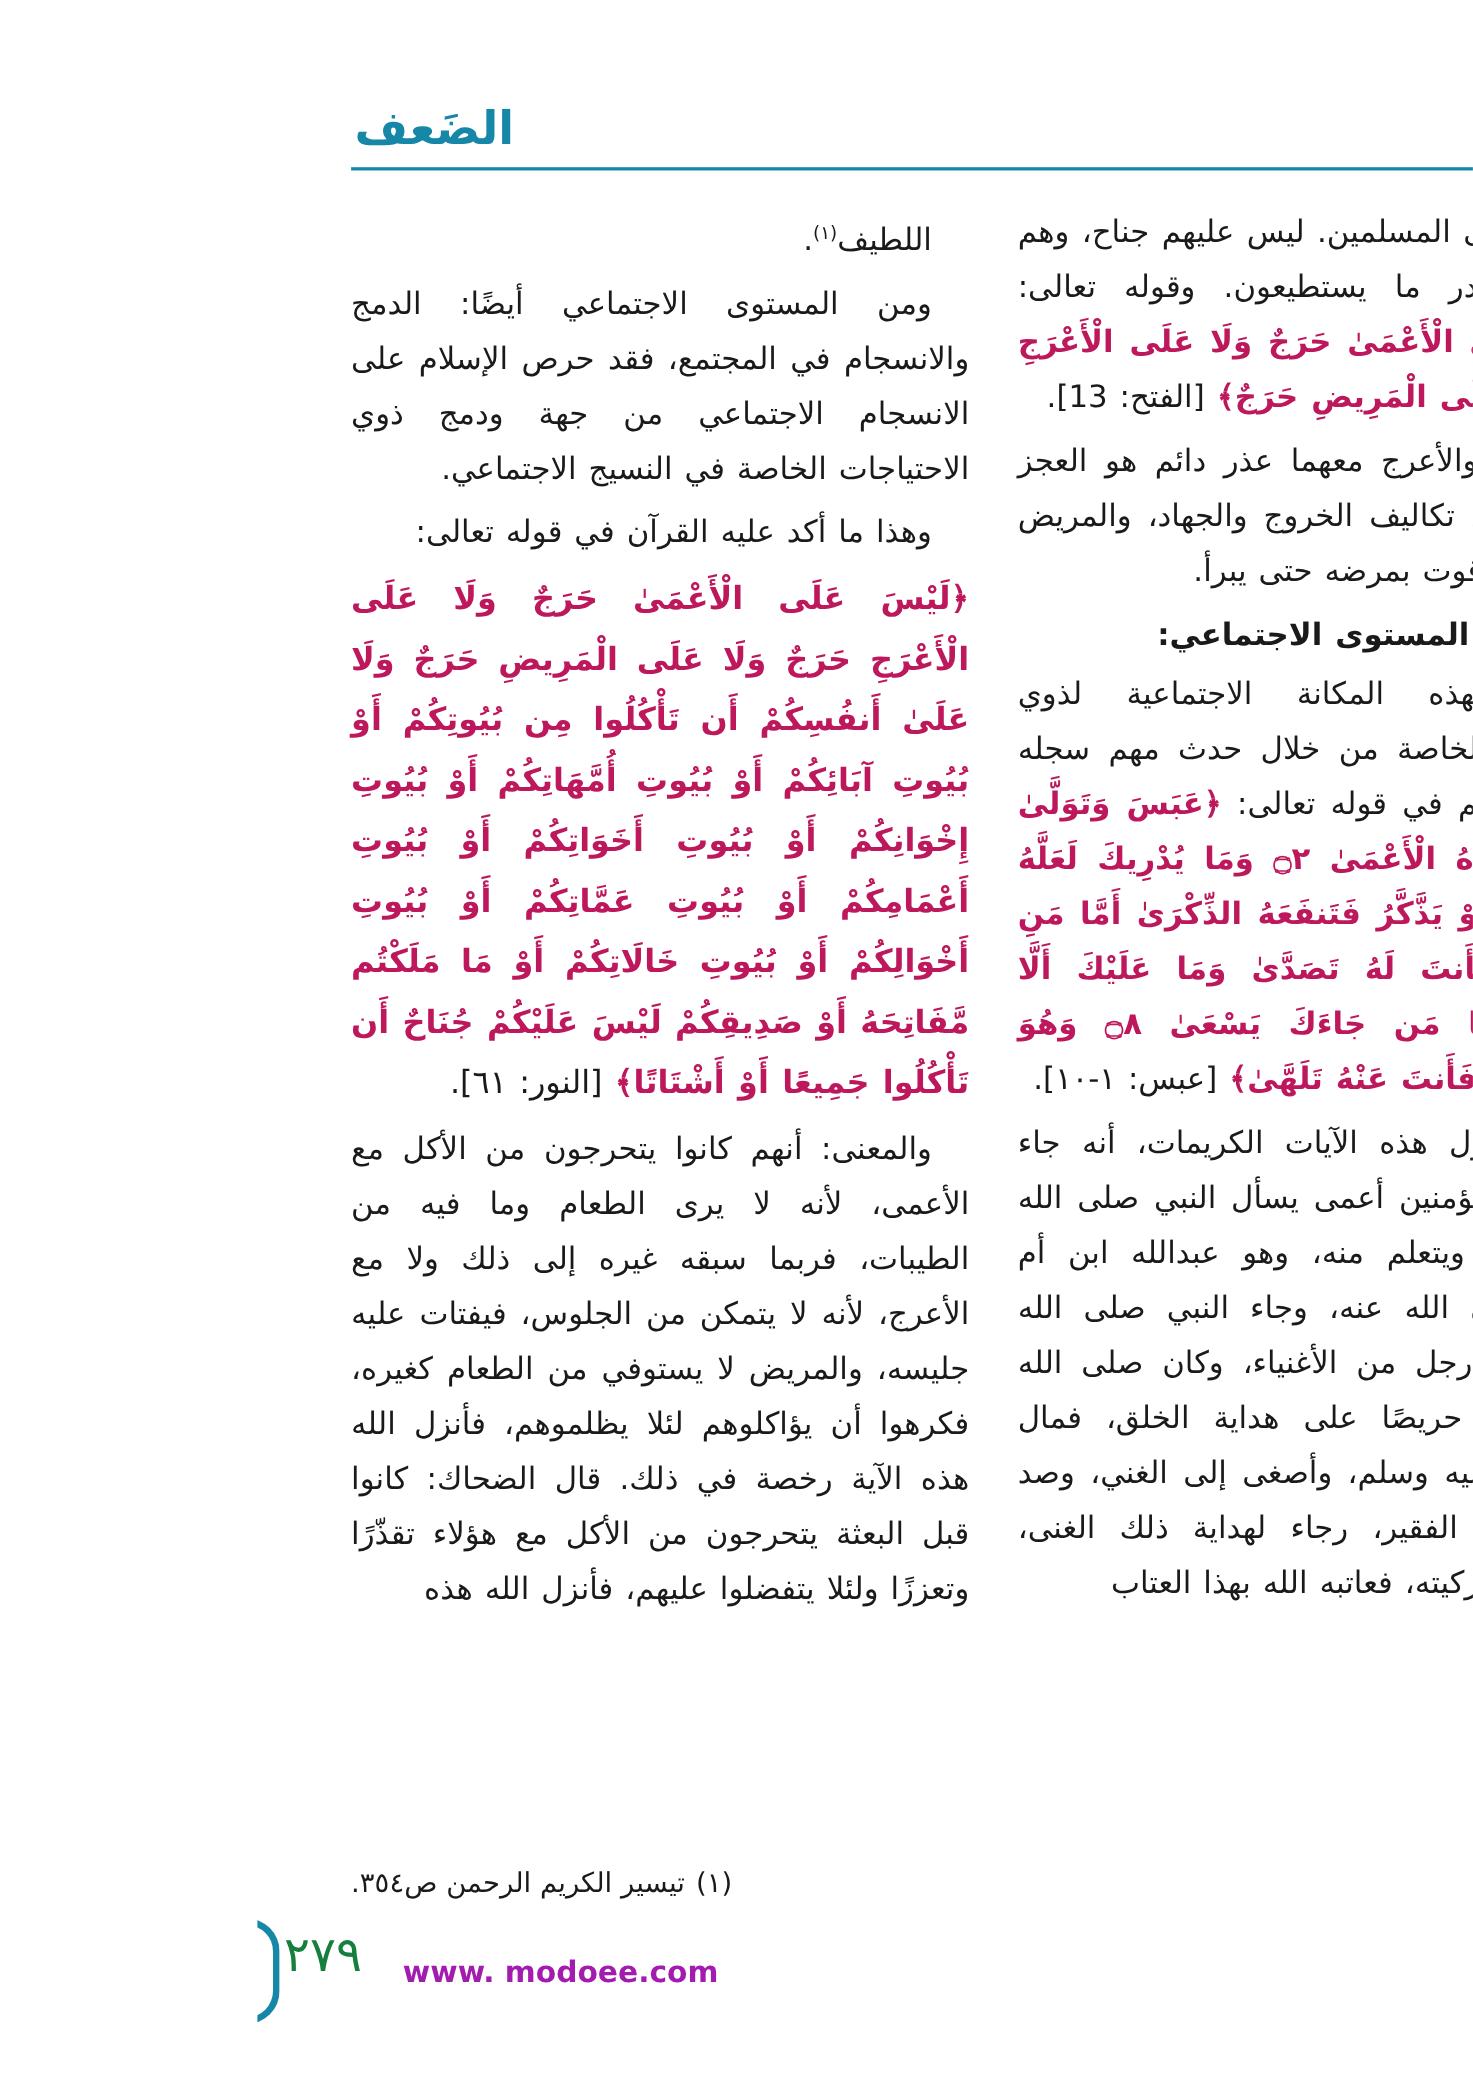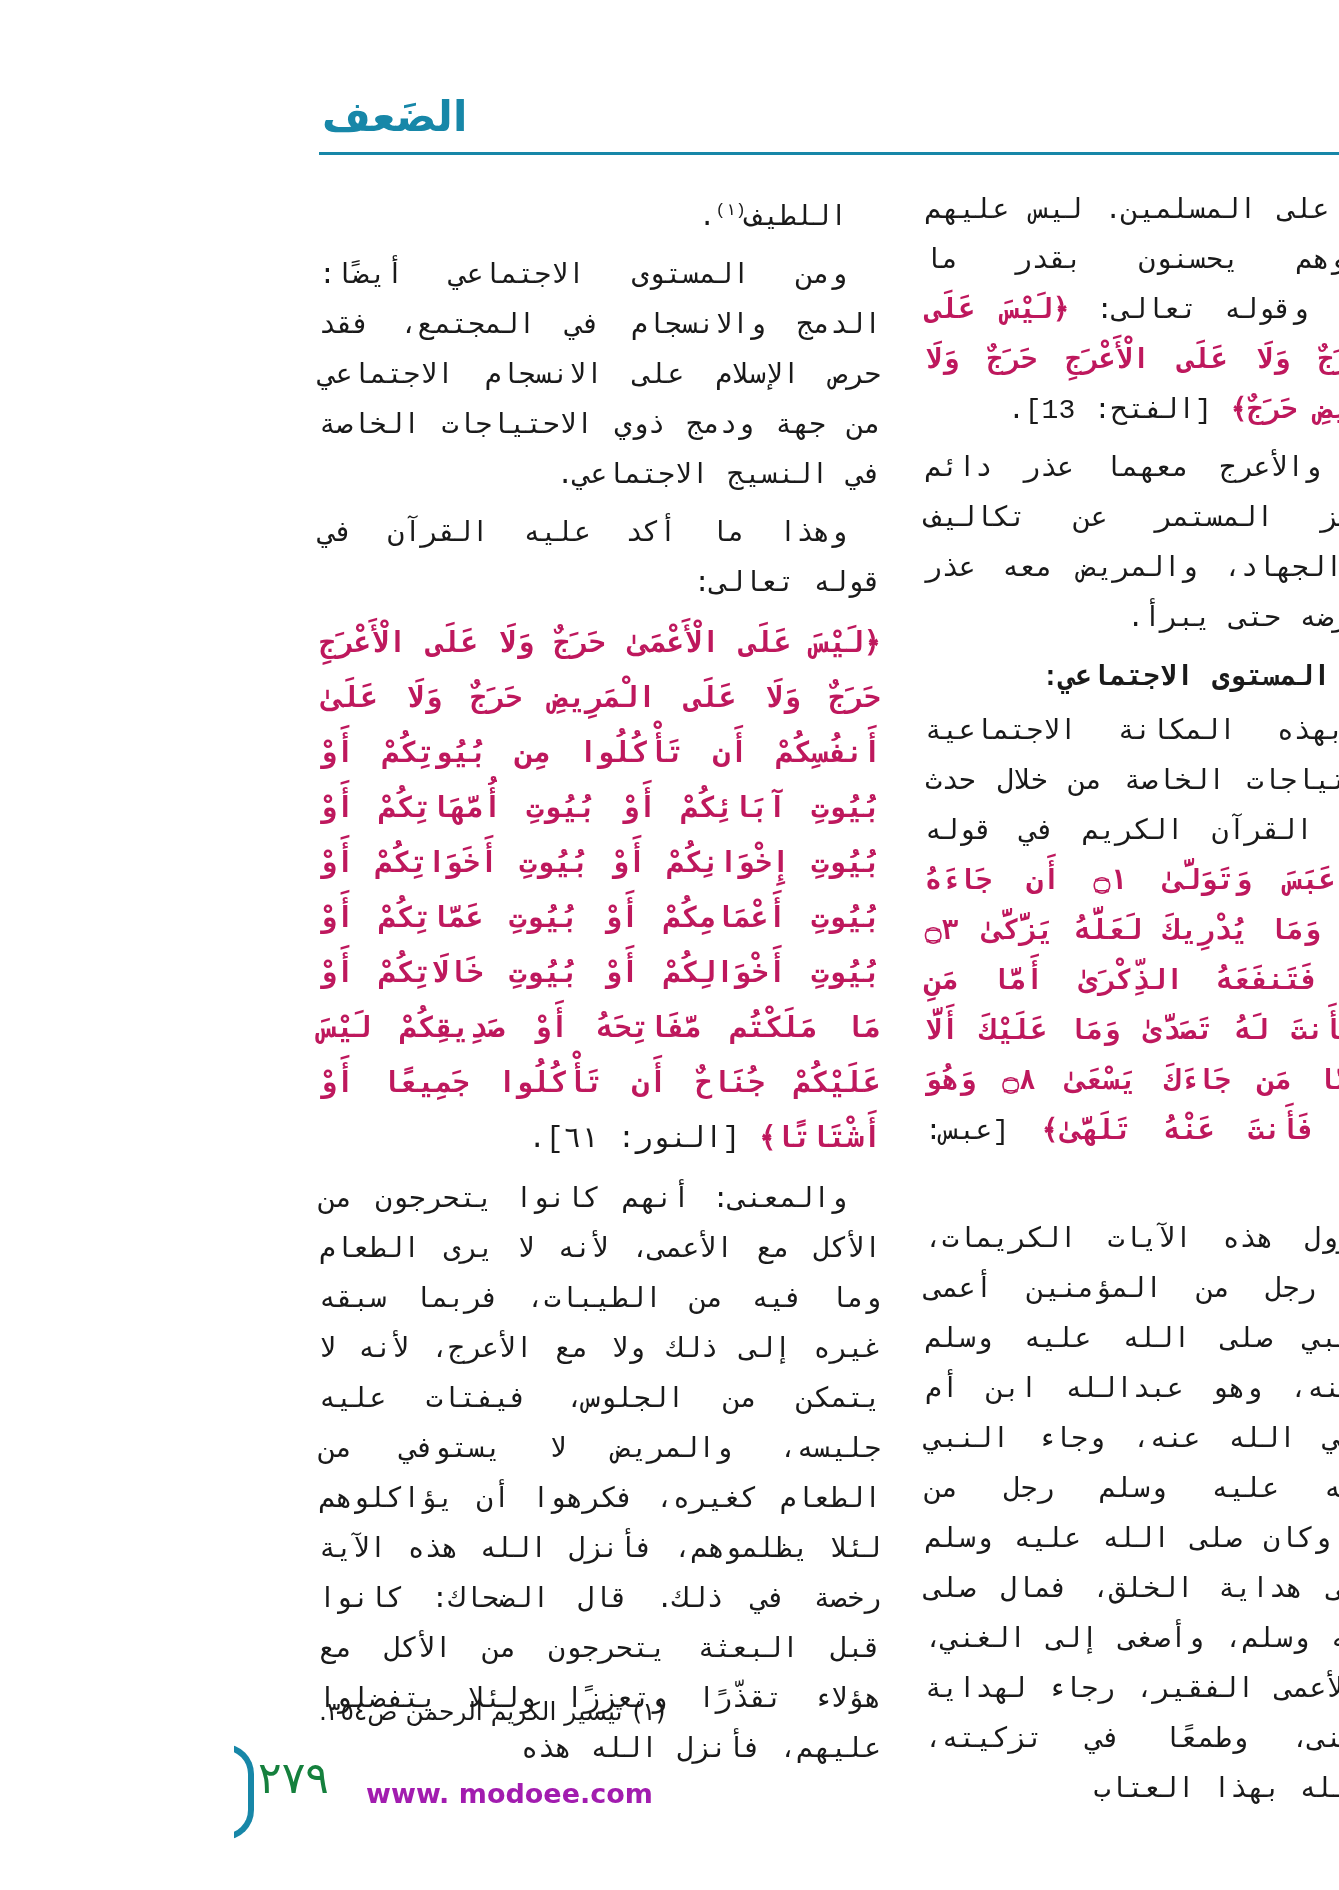--- a/index.html
+++ b/index.html
@@ -35,21 +35,21 @@
   }
   .columns {
     position: absolute;
     top: 186px;
     left: 85px;
     width: 1168px;
     display: flex;
     flex-direction: row;
     gap: 44px;
   }
-  .col { width: 562px; font-family: Liberation Mono, monospace; }
+  .col { width: 562px; }
   .para {
     font-size: 28px;
     line-height: 50px;
     text-align: justify;
     color: #1a1a1a;
     margin-bottom: 8px;
     text-indent: 34px;
     word-spacing: 2px;
   }
   .para .seg { color: #1a1a1a; }

